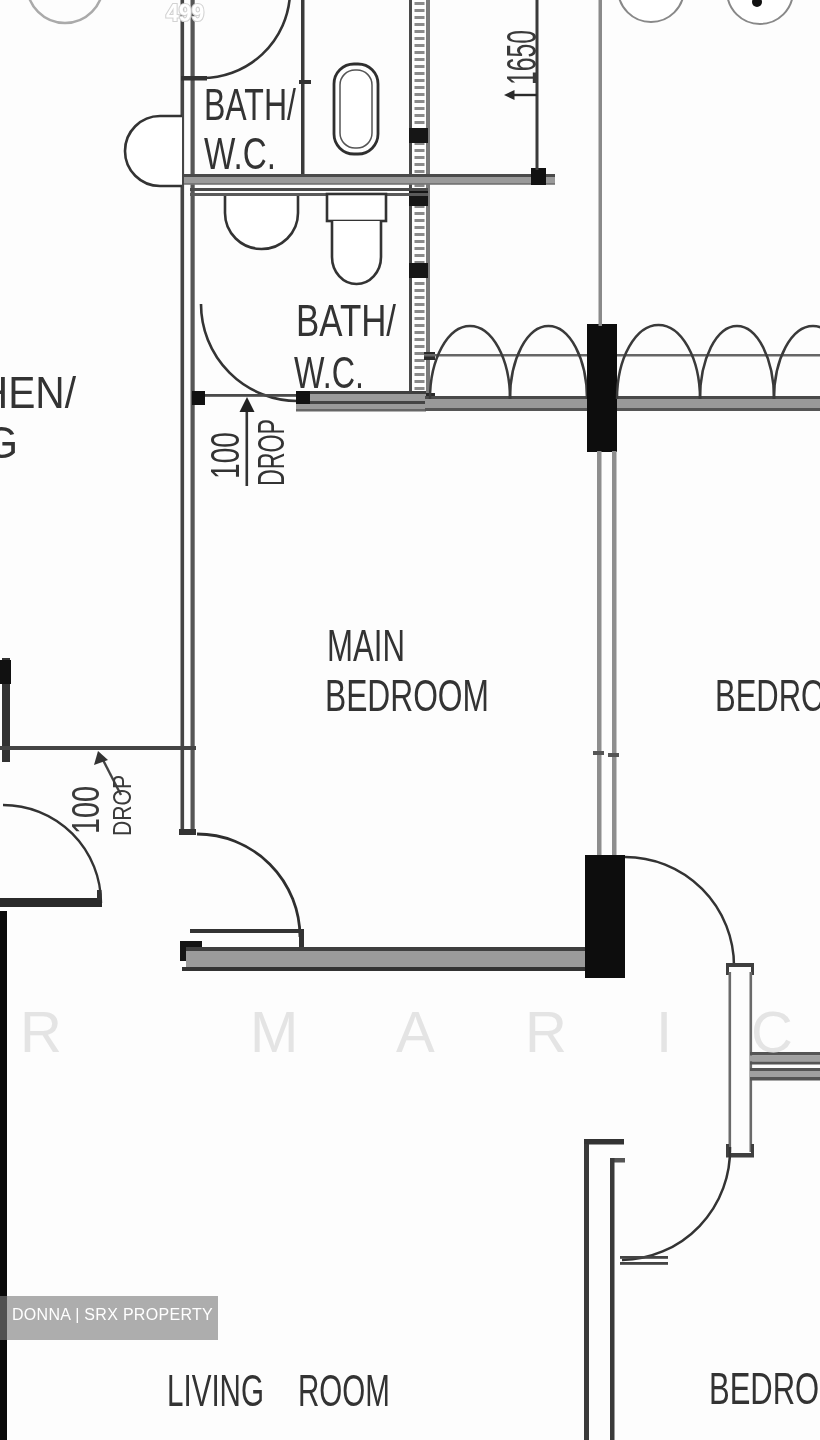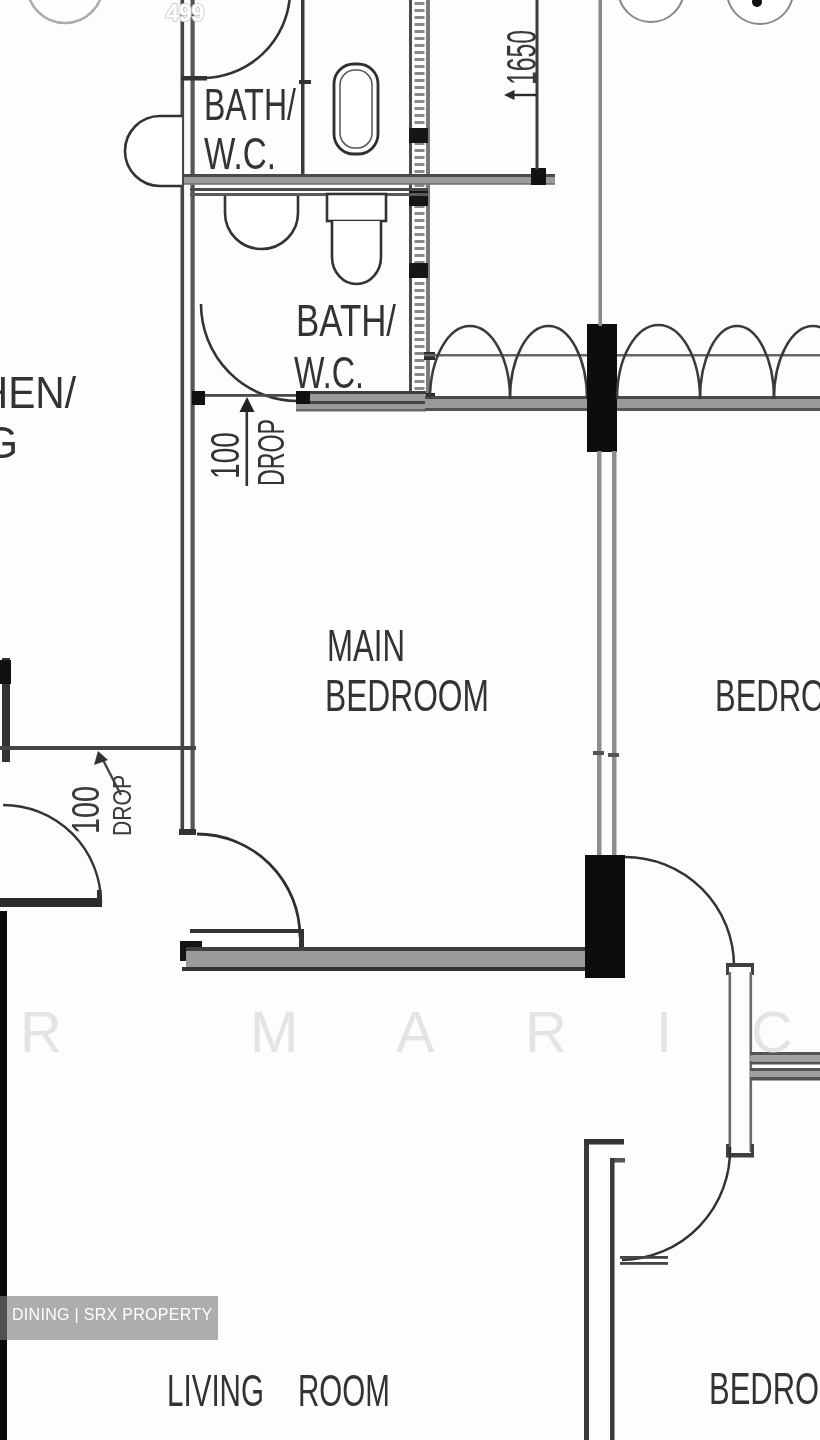--- a/index.html
+++ b/index.html
@@ -244,14 +244,14 @@
 
 <circle cx="757" cy="2" r="5" fill="#111"></circle>
 
 <text x="166" y="21" font-size="23" font-weight="bold" fill="#fff" stroke="#d2d2d2" stroke-width="2.2" paint-order="stroke">499</text>
 
 </svg>
 
 
 <div style="position:absolute;left:0;top:1296px;width:218px;height:44px;background:rgba(125,125,125,0.62);"></div>
 
-<div style="position:absolute;left:12px;top:1306px;color:#fff;font-size:16px;letter-spacing:0.3px;">DINING | SRX PROPERTY</div>
+<div style="position:absolute;left:12px;top:1306px;color:#fff;font-size:16px;letter-spacing:0.3px;">DONNA | SRX PROPERTY</div>
 </div>
 
 </body></html>

